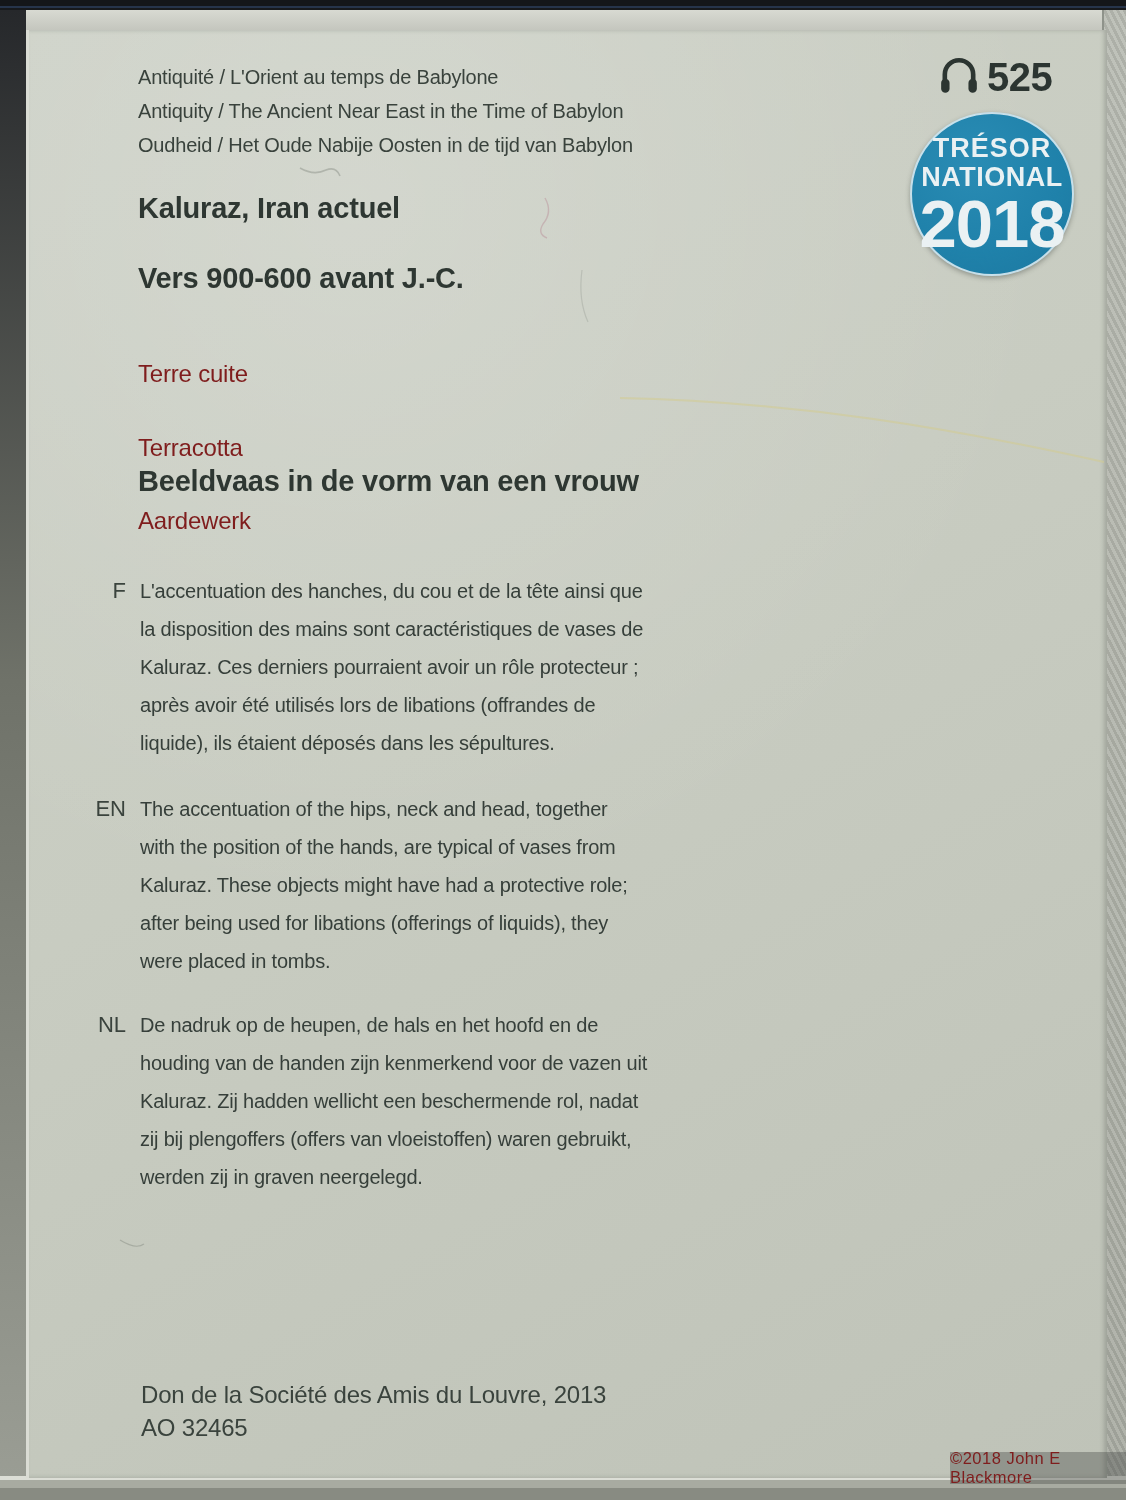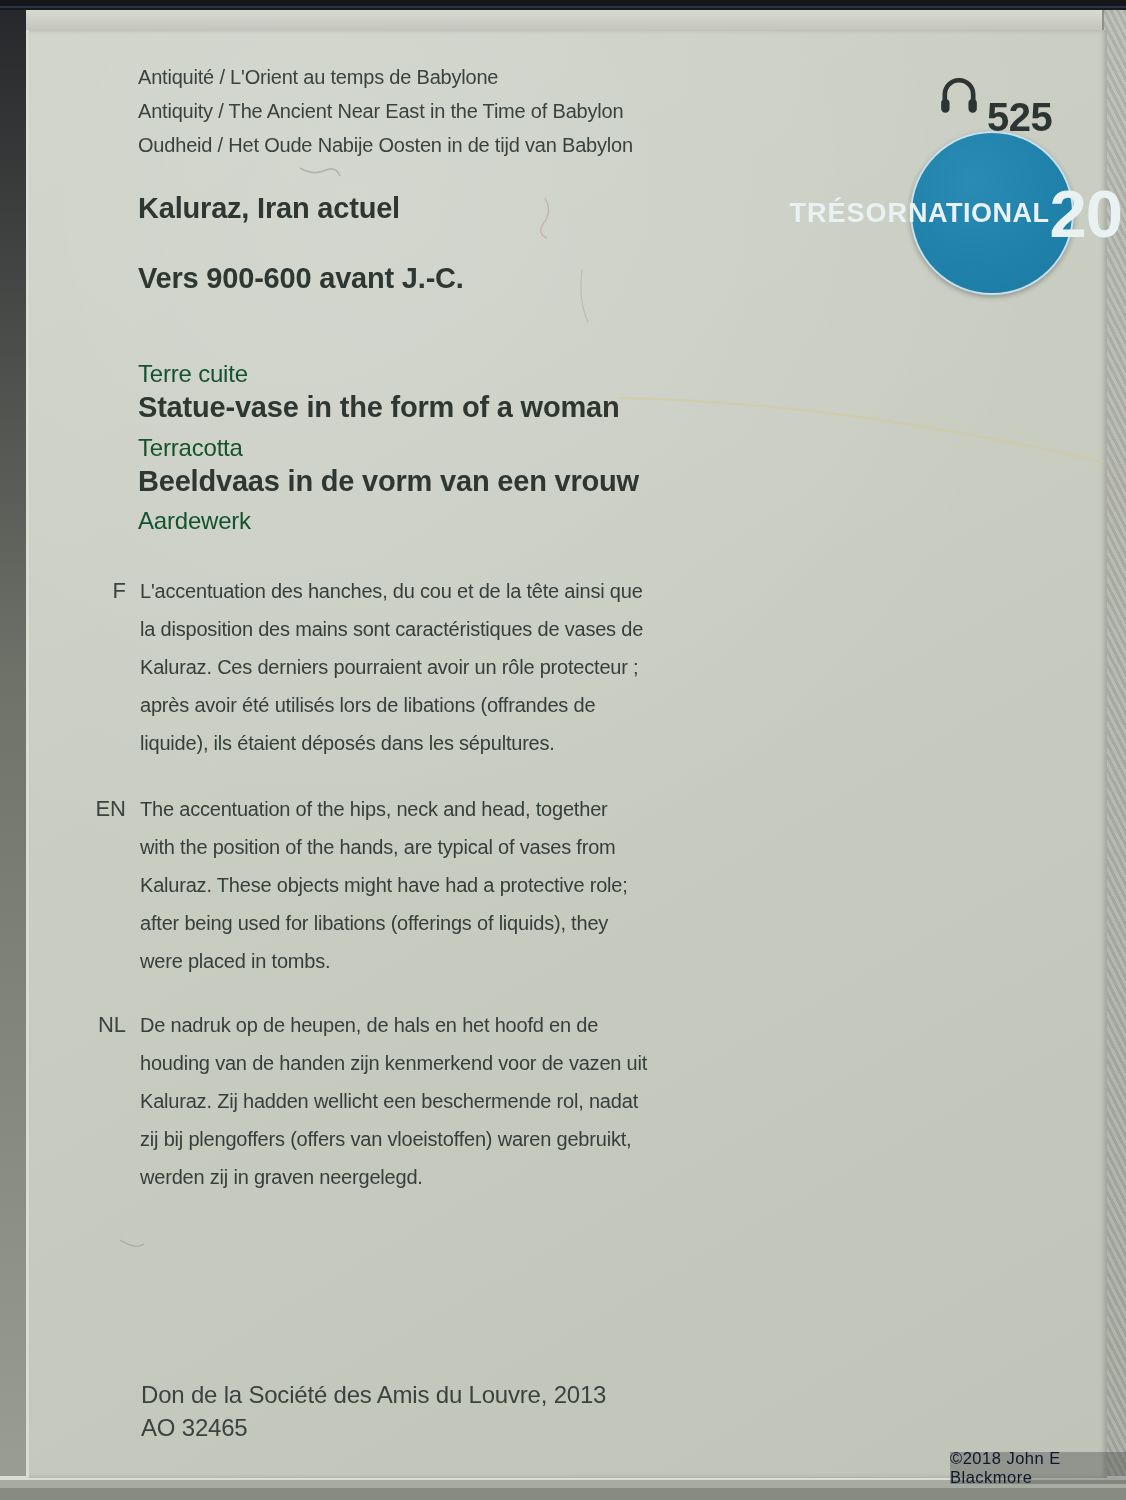--- a/index.html
+++ b/index.html
@@ -26,48 +26,48 @@
   .card{position:absolute;left:26px;top:30px;width:1078px;height:1448px;
     background:
       radial-gradient(120% 90% at 30% 12%,rgba(255,255,255,.16),rgba(255,255,255,0) 55%),
       linear-gradient(150deg,#cdd1c7 0%,#c8ccc1 45%,#bfc3b8 100%);
     border-left:3px solid #dadcd4;box-shadow:inset -3px 0 4px rgba(60,64,58,.25);}
   .scratches{position:absolute;left:0;top:0;pointer-events:none;}
   
   .abs{position:absolute;}
   .dept{left:138px;top:60px;font-size:20px;line-height:34px;letter-spacing:-0.2px;color:#39423c;}
   .h-bold{font-size:29px;font-weight:700;color:#2e3732;letter-spacing:-0.2px;line-height:32px;}
-  .h-reg{font-size:24px;color:#14532d;letter-spacing:-0.2px;line-height:28px;}
+  .h-reg{font-size:24px;color:#7f1d1d;letter-spacing:-0.2px;line-height:28px;}
   .kaluraz{left:138px;top:192px;}
   .vers{left:138px;top:262px;}
   .t1{left:138px;top:317px;} .m1{left:138px;top:360px;}
   .t2{left:138px;top:391px;} .m2{left:138px;top:434px;}
   .t3{left:138px;top:465px;} .m3{left:138px;top:507px;}
   .desc-row{position:absolute;left:56px;display:flex;align-items:flex-start;}
   .desc-row .lang{width:70px;text-align:right;font-size:22px;color:#3a433d;
     padding-top:6px;flex:none;}
   .desc-row .txt{margin-left:14px;width:850px;font-size:20px;line-height:38px;
     letter-spacing:-0.2px;white-space:pre-line;color:#363f3a;}
   .row-f{top:572px;} .row-en{top:790px;} .row-nl{top:1006px;}
   .credit{left:141px;top:1378px;font-size:24px;line-height:33px;color:#3a433d;letter-spacing:-0.2px;}
   
   .audio{left:938px;top:54px;display:flex;align-items:center;gap:7px;}
-  .audio .num{font-size:40px;font-weight:700;color:#2c3531;letter-spacing:-0.5px;margin-top:41px;}
-  .badge{left:910px;top:131px;width:164px;height:164px;border-radius:50%;
+  .audio .num{font-size:40px;font-weight:700;color:#2c3531;letter-spacing:-0.5px;}
+  .badge{left:910px;top:112px;width:164px;height:164px;border-radius:50%;
     background:radial-gradient(circle at 38% 30%,#2a8cb4,#1f81aa 60%,#1a72998f);
     background-color:#1f81aa;
     border:2px solid rgba(255,255,255,.75);box-sizing:border-box;
-    display:flex;align-items:center;justify-content:center;
+    display:flex;flex-direction:column;align-items:center;justify-content:center;
     color:#eaf1f3;text-align:center;box-shadow:0 2px 5px rgba(40,45,40,.35);}
   .badge .l1{font-size:27px;font-weight:700;letter-spacing:1px;line-height:29px;}
   .badge .l2{font-size:27px;font-weight:700;letter-spacing:0.5px;line-height:29px;}
   .badge .l3{font-size:67px;font-weight:700;line-height:60px;margin-top:2px;letter-spacing:-1px;}
   
   .watermark{position:absolute;right:0;top:1452px;width:176px;height:32px;
-    background:rgba(70,74,70,.38);color:#0f172a;font-size:16.5px;
+    background:rgba(70,74,70,.38);color:#7f1d1d;font-size:16.5px;
     display:flex;align-items:center;justify-content:center;letter-spacing:0.5px;}
 </style>
 </head>
 <body>
 
 <div class="photo">
 
   <div class="top-band"></div>
   <div class="top-bevel"></div>
   <div class="left-strip"></div>
@@ -96,21 +96,20 @@
   <div class="abs badge">
     <div class="l1">TRÉSOR</div>
     <div class="l2">NATIONAL</div>
     <div class="l3">2018</div>
   </div>
 
   <div class="abs h-bold kaluraz">Kaluraz, Iran actuel</div>
   <div class="abs h-bold vers">Vers 900-600 avant J.-C.</div>
 
   <div class="abs h-reg m1">Terre cuite</div>
-  <div class="abs h-bold t2">Statue-vase in the form of a woman</div>
   <div class="abs h-reg m2">Terracotta</div>
   <div class="abs h-bold t3">Beeldvaas in de vorm van een vrouw</div>
   <div class="abs h-reg m3">Aardewerk</div>
 
   <div class="desc-row row-f">
     <div class="lang">F</div>
     <div class="txt">L'accentuation des hanches, du cou et de la tête ainsi que
 la disposition des mains sont caractéristiques de vases de
 Kaluraz. Ces derniers pourraient avoir un rôle protecteur ;
 après avoir été utilisés lors de libations (offrandes de

